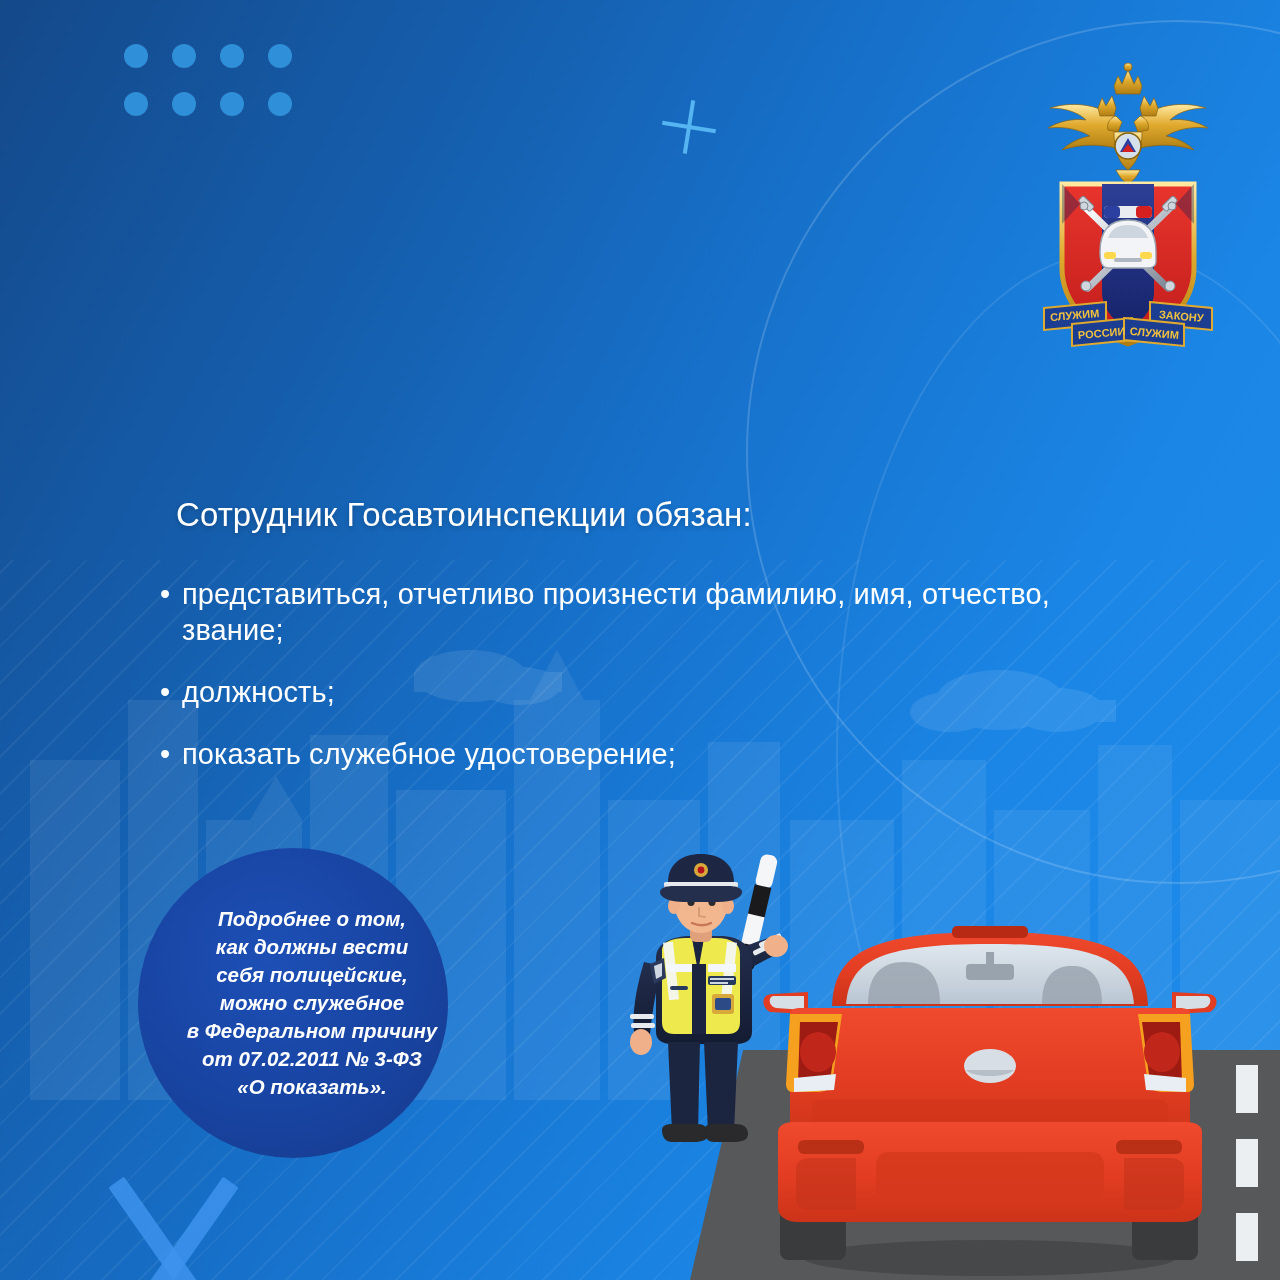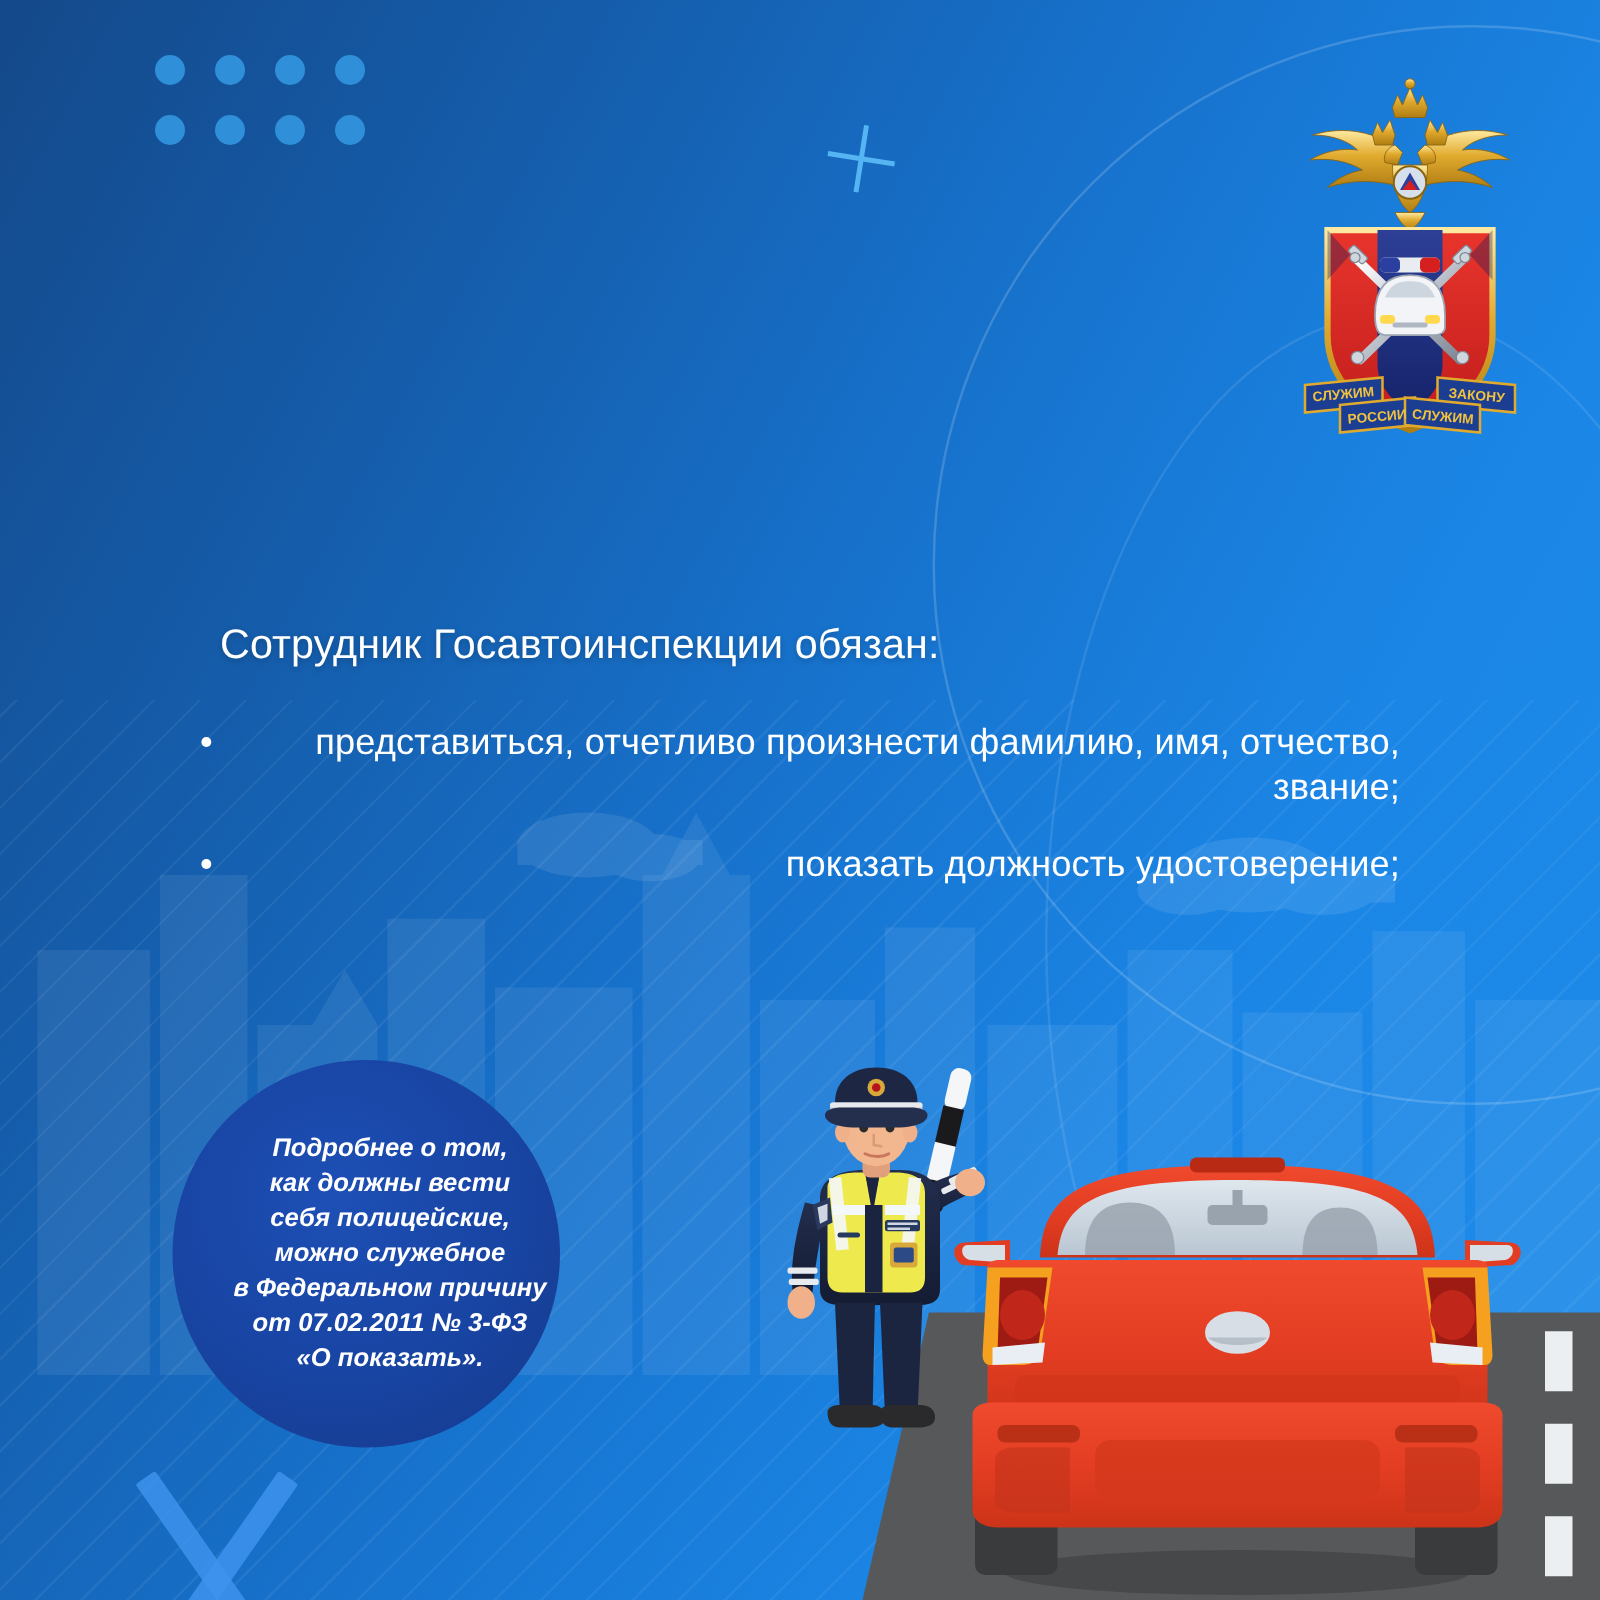--- a/index.html
+++ b/index.html
@@ -131,21 +131,20 @@
     letter-spacing: .1px;
     text-shadow: 0 2px 5px rgba(0,0,0,.22);
   }
   ul.duties {
     position: absolute;
     left: 160px; top: 576px;
     width: 960px;
     margin: 0; padding: 0;
     list-style: none;
     color: #ffffff;
-    text-align: right;
   }
   ul.duties li {
     position: relative;
     padding-left: 22px;
     margin-bottom: 26px;
     font-size: 29px;
     line-height: 36px;
     letter-spacing: .1px;
   }
   ul.duties li::before {
@@ -351,21 +350,22 @@
         <text x="74" y="281" text-anchor="middle" font-family="Liberation Sans, sans-serif" font-size="11" font-weight="bold" fill="#f2c23e" transform="rotate(-5 74 281)">РОССИИ</text>
         <text x="126" y="281" text-anchor="middle" font-family="Liberation Sans, sans-serif" font-size="11" font-weight="bold" fill="#f2c23e" transform="rotate(5 126 281)">СЛУЖИМ</text>
       </g>
     </svg>
   </div>
 
   <div class="subtitle no-sel">Сотрудник Госавтоинспекции обязан:</div>
 
   <ul class="duties no-sel">
     <li>представиться, отчетливо произнести фамилию, имя, отчество, звание;</li>
-    <li>показать должность удостоверение;</li>
+    <li>должность;</li>
+    <li>показать служебное удостоверение;</li>
   </ul>
 
   <div class="note-circle">
     <p class="no-sel">
       <span>Подробнее о том,</span><br>
       <span>как должны вести</span><br>
       <span>себя полицейские,</span><br>
       <span>можно служебное</span><br>
       <span>в Федеральном причину</span><br>
       <span>от 07.02.2011 № 3-ФЗ</span><br>

